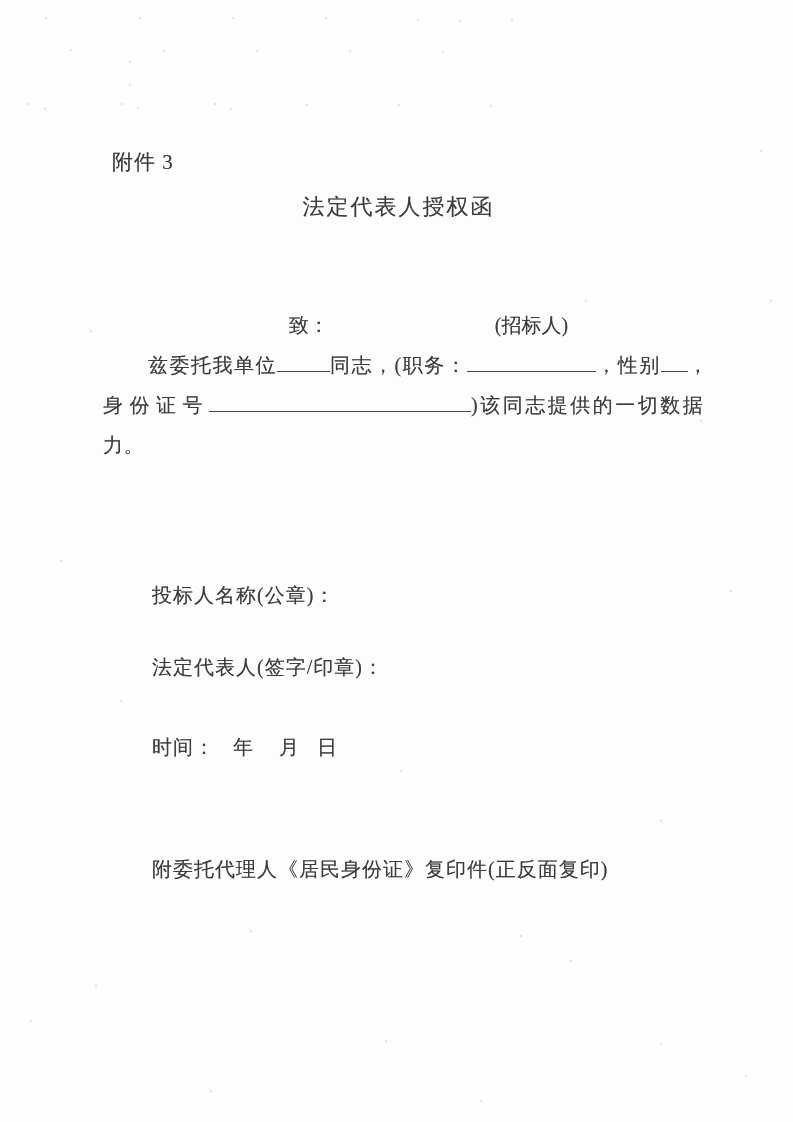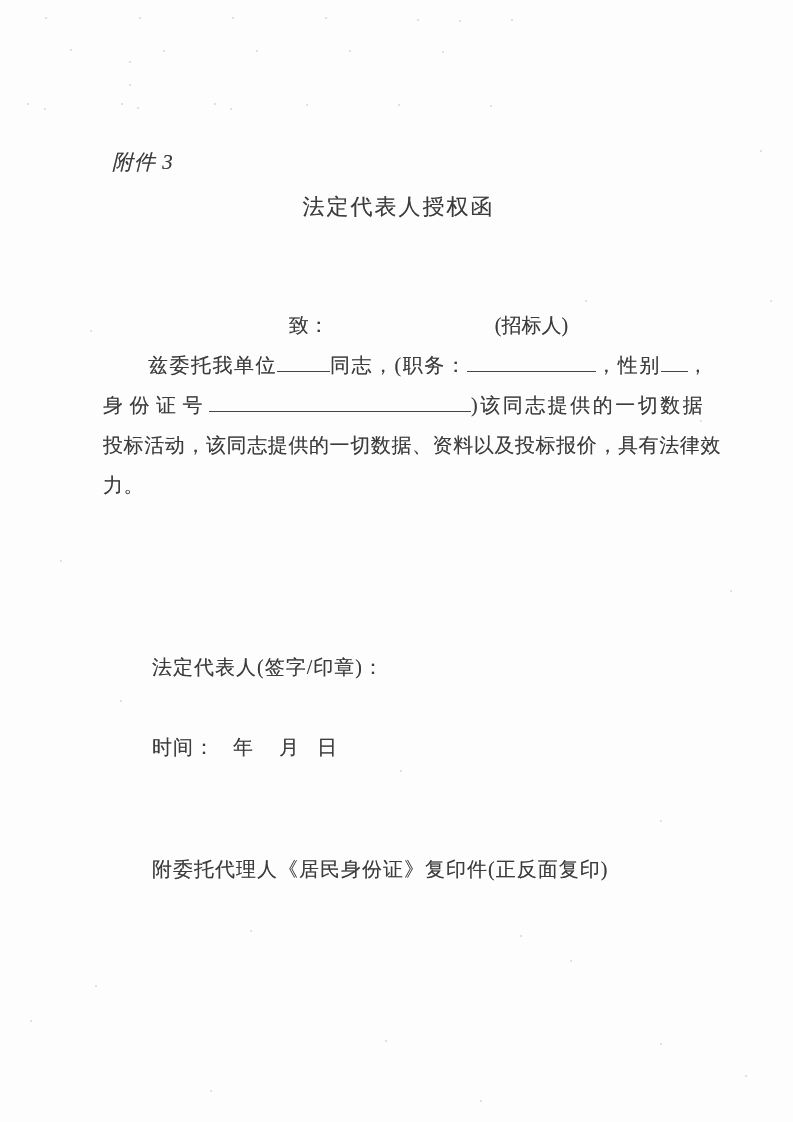--- a/index.html
+++ b/index.html
@@ -8,21 +8,21 @@
     width:793px;height:1122px;
     margin:0 auto;
     background:#fdfdfd;
     overflow:hidden;
     font-family:"Liberation Serif","DejaVu Serif",serif;
     color:#3c3c3c;
     text-shadow:0 0 0.4px rgba(70,70,70,0.55);
   }
   .attachment-label{
     position:absolute;left:112px;top:148px;
-    font-size:21px;line-height:28px;letter-spacing:1px;font-style:italic;
+    font-size:21px;line-height:28px;letter-spacing:1px;
   }
   .doc-title{
     position:absolute;left:0;top:190px;width:100%;
     margin:2px;text-align:center;font-weight:normal;
     font-size:22px;line-height:30px;letter-spacing:2px;
   }
   .paragraph{
     position:absolute;left:103px;top:305px;width:606px;
   }
   .line{
@@ -57,24 +57,24 @@
 <div class="page" data-name="document-page">
 
   <div class="attachment-label" data-name="attachment-label">附件 3</div>
 
   <h1 class="doc-title" data-name="document-title">法定代表人授权函</h1>
 
   <div class="paragraph" data-name="letter-body">
     <div class="line indent" data-name="salutation-line"><span class="seg-text" data-name="text-run">致：</span><span class="seg-gap" data-name="spacer" style="width: 166px;"></span><span class="seg-text" data-name="text-run">(招标人)</span></div>
     <div class="line indent" data-name="paragraph-line-entrust"><span class="seg-text" data-name="text-run">兹委托我单位</span><span class="seg-blank" data-name="fill-in-blank" style="width: 53px;"></span><span class="seg-text" data-name="text-run">同志，(职务：</span><span class="seg-blank" data-name="fill-in-blank" style="width: 129px;"></span><span class="seg-text" data-name="text-run">，性别</span><span class="seg-blank" data-name="fill-in-blank" style="width: 27px;"></span><span class="seg-text" data-name="text-run">，</span></div>
     <div class="line" data-name="paragraph-line-idcard"><span class="seg-text" data-name="text-run">身份证号</span><span class="seg-blank" data-name="fill-in-blank" style="width: 262px;"></span><span class="seg-text" data-name="text-run">)该同志提供的一切数据</span></div>
-    <div class="line" data-name="paragraph-line-bidding">投标活动，该同志提供的一切数据、资料以及投标报价，具有法律效</div>
     <div class="line" data-name="paragraph-line-closing">力。</div>
   </div>
 
+  <div class="sig-line" style="top:580px" data-name="bidder-name-label">投标人名称(公章)：</div>
 
   <div class="sig-line" style="top:652px" data-name="legal-representative-label">法定代表人(签字/印章)：</div>
 
   <div class="sig-line" style="top:732px" data-name="date-line"><span class="seg-text" data-name="text-run">时间：</span><span class="seg-gap" data-name="spacer" style="width: 18px;"></span><span class="seg-text" data-name="text-run">年</span><span class="seg-gap" data-name="spacer" style="width: 25px;"></span><span class="seg-text" data-name="text-run">月</span><span class="seg-gap" data-name="spacer" style="width: 17px;"></span><span class="seg-text" data-name="text-run">日</span></div>
 
   <div class="sig-line" style="top:854px" data-name="footer-note">附委托代理人《居民身份证》复印件(正反面复印)</div>
 
 <div class="speck" data-name="scan-speck" style="left: 45px; top: 17px;"></div>
     <div class="speck" data-name="scan-speck" style="left: 139px; top: 17px;"></div>
     <div class="speck" data-name="scan-speck" style="left: 232px; top: 17px;"></div>

